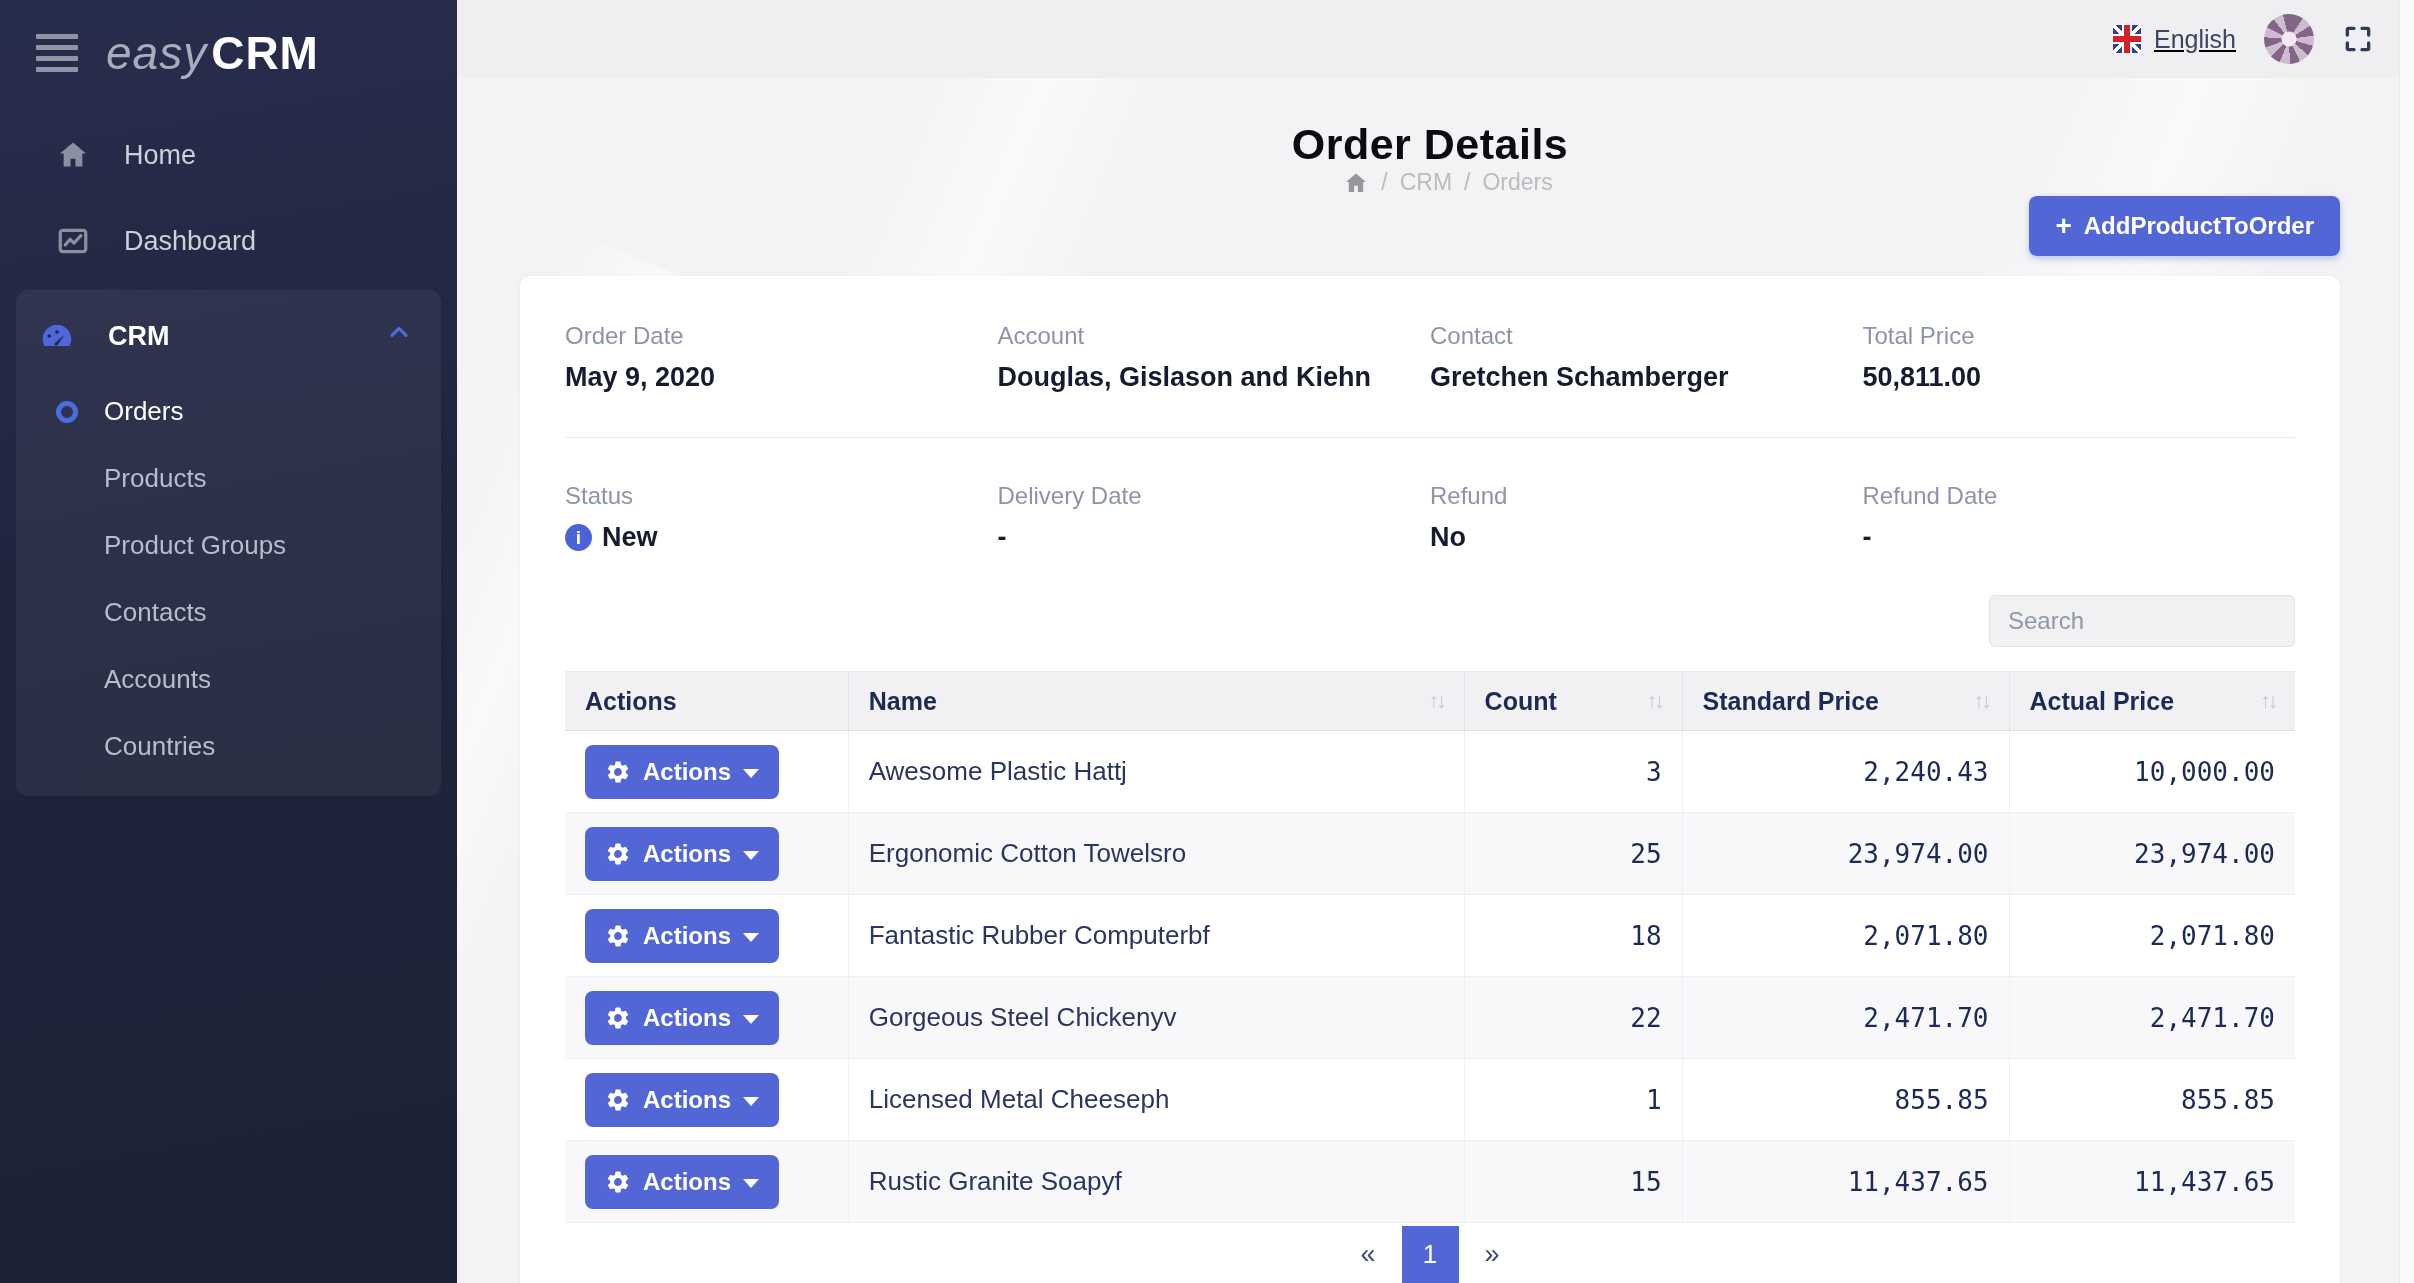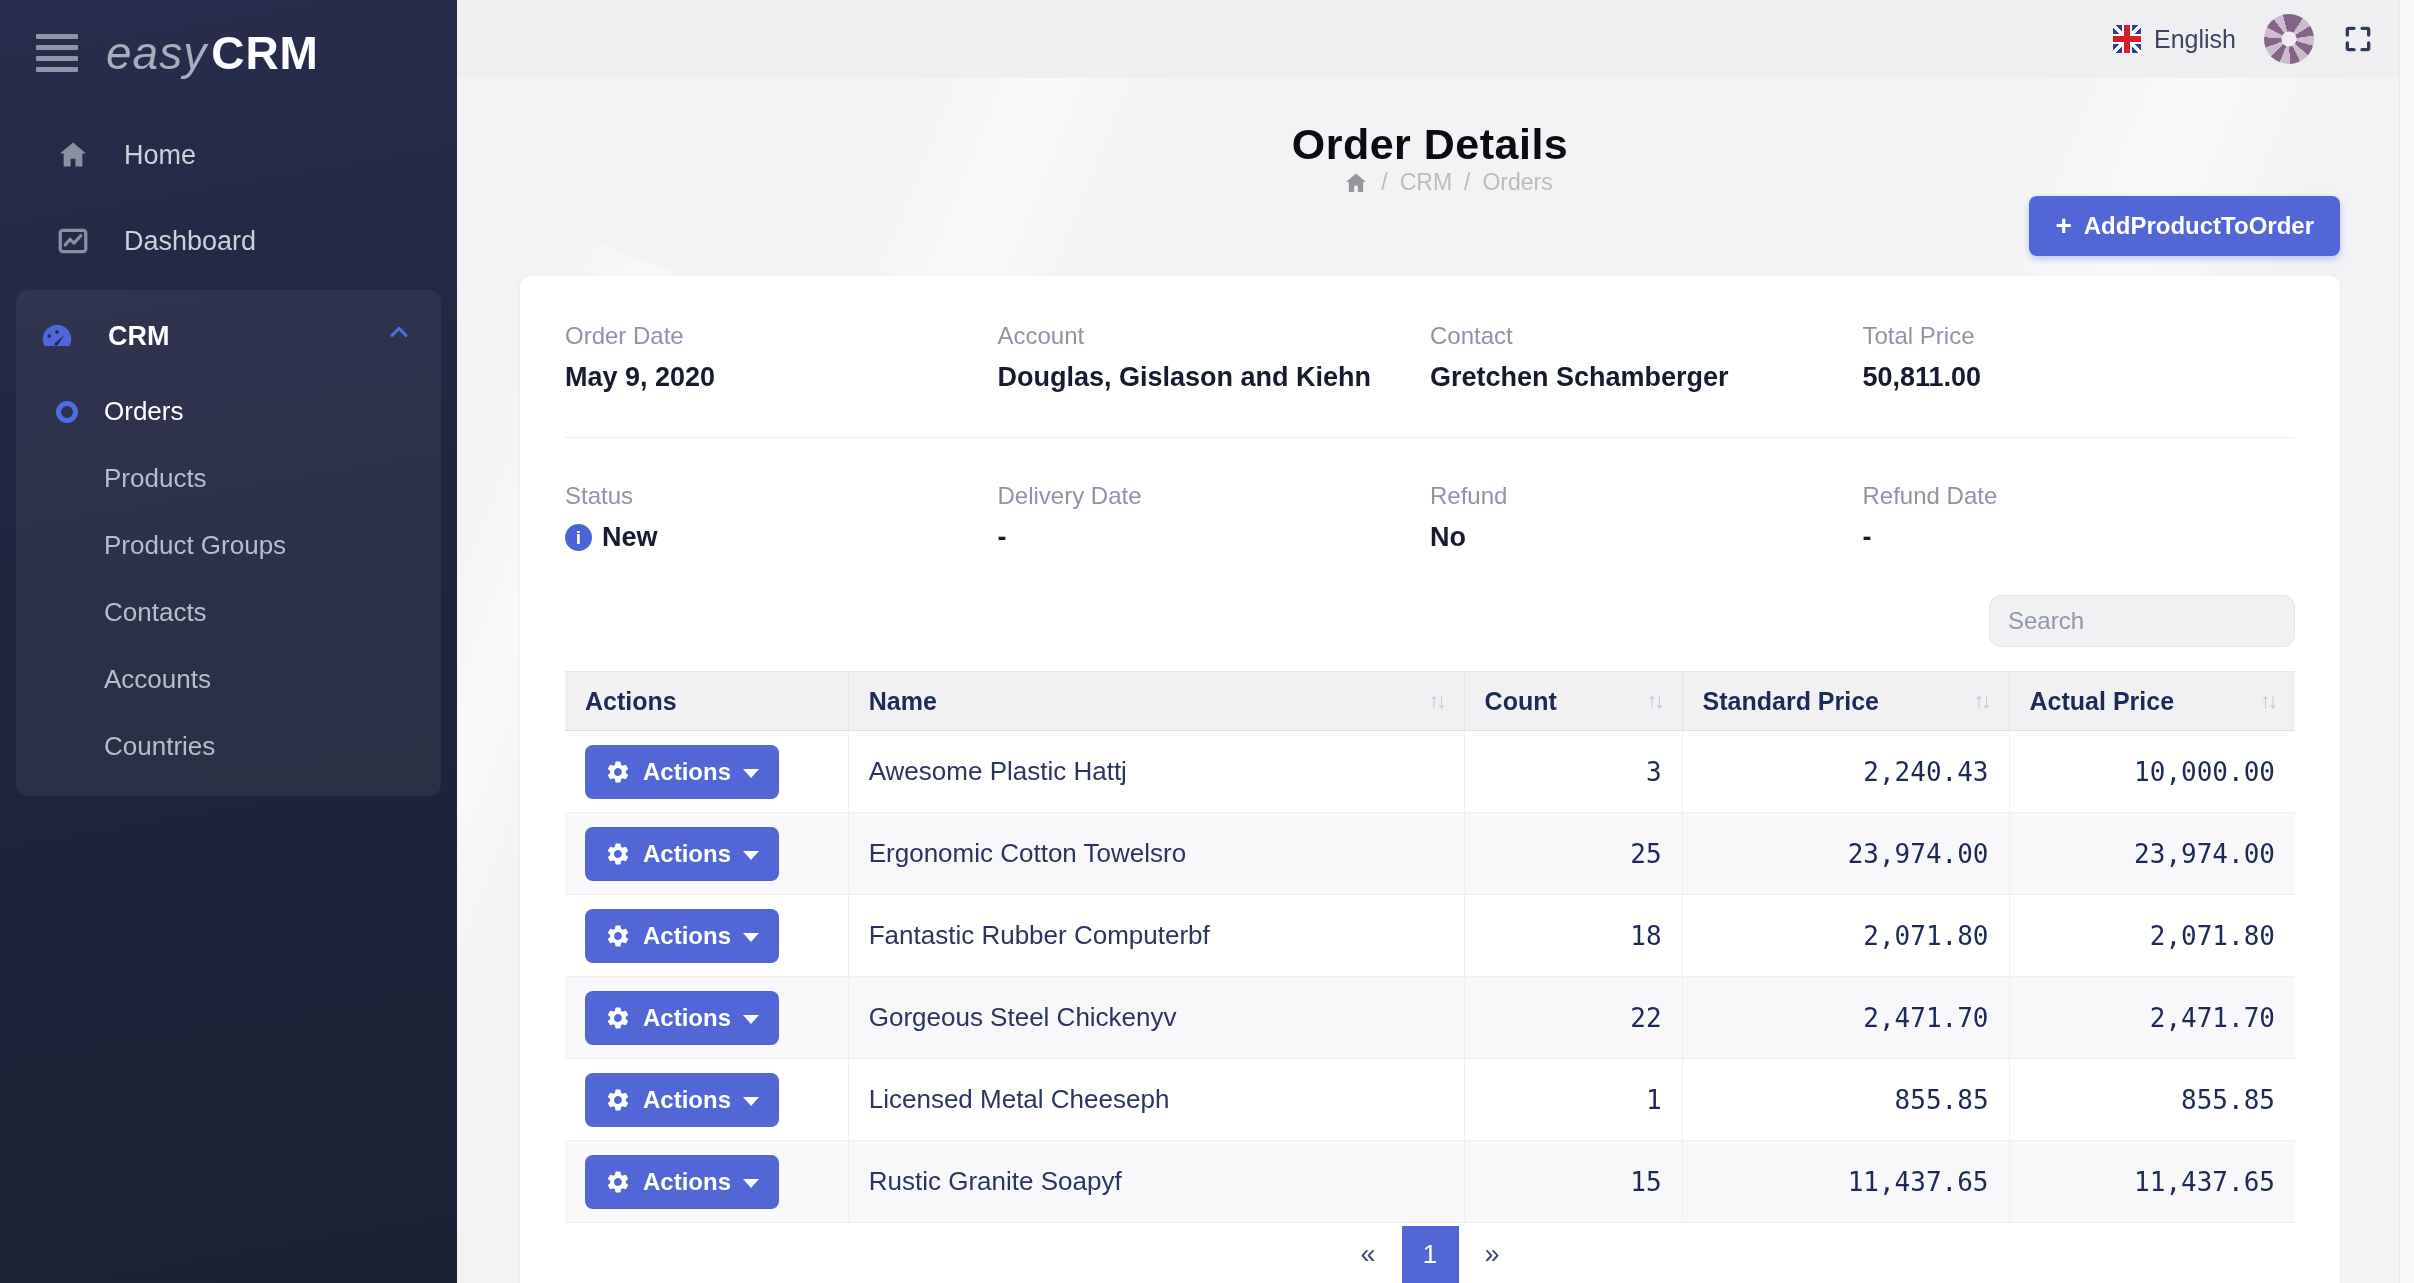--- a/index.html
+++ b/index.html
@@ -26,21 +26,21 @@
   .crm-group .nav-item .label{color:#fff;font-weight:600;}
   .chev{position:absolute;right:28px;top:50%;transform:translateY(-50%);}
   .sub-item{display:flex;align-items:center;gap:26px;padding:18px 24px 18px 40px;font-size:26px;color:#b7bdca;cursor:pointer;}
   .sub-item .bullet{width:22px;height:22px;border:5px solid #4a6ee0;border-radius:50%;box-sizing:border-box;flex:none;}
   .sub-item .bullet-ph{width:22px;flex:none;}
   .sub-item.active{color:#fff;}
   .admin{margin-top:18px;}
   
   .topbar{
     position:absolute;left:457px;top:0;width:1957px;height:78px;background:var(--topbar-bg,#efeff1);
-    display:flex;align-items:center;justify-content:flex-end;gap:28px;padding-right:40px;box-sizing:border-box;z-index:2;
+    display:flex;align-items:center;justify-content:flex-end;gap:28px;padding-right:40px;box-sizing:border-box;z-index:2;text-decoration:underline;
   }
   .lang{display:flex;align-items:center;gap:13px;color:#3c4462;font-size:25px;cursor:pointer;}
   .flag{
     width:28px;height:28px;border-radius:4px;flex:none;
     background:
       linear-gradient(90deg,transparent 41%,#d5202c 41% 59%,transparent 59%),
       linear-gradient(0deg,transparent 41%,#d5202c 41% 59%,transparent 59%),
       linear-gradient(90deg,transparent 32%,#fff 32% 68%,transparent 68%),
       linear-gradient(0deg,transparent 32%,#fff 32% 68%,transparent 68%),
       linear-gradient(45deg,transparent 45%,#fff 45% 55%,transparent 55%),
@@ -79,21 +79,21 @@
   .fgrid.row1{padding-bottom:44px;border-bottom:1px solid #ececef;}
   .fgrid.row2{padding-top:44px;padding-bottom:8px;}
   .flabel{color:#8d95a5;font-size:24px;margin-bottom:12px;}
   .fvalue{color:#161b30;font-size:27px;font-weight:700;display:flex;align-items:center;gap:10px;}
   .info-icon{
     width:27px;height:27px;border-radius:50%;background:var(--info,#4a64d8);color:#fff;flex:none;
     font-size:19px;font-weight:700;display:inline-flex;align-items:center;justify-content:center;
   }
   .search-row{display:flex;justify-content:flex-end;margin-top:34px;}
   .search-input{
-    width:306px;height:52px;background:#f1f1f3;border:1px solid #e3e3e8;border-radius:12px;
+    width:306px;height:52px;background:#f1f1f3;border:1px solid #e3e3e8;border-radius:6px;
     font-size:24px;color:#4a5568;padding:0 18px;box-sizing:border-box;font-family:inherit;
   }
   .search-input::placeholder{color:#8e98a8;}
   
   .table{margin-top:24px;border-top:1px solid #e8e8ed;}
   .thead{display:flex;background:#f1f1f4;border-bottom:1px solid #dfe0e6;}
   .th{
     height:58px;padding:0 20px;box-sizing:border-box;display:flex;align-items:center;justify-content:space-between;
     font-size:25px;font-weight:700;color:#1c2a55;border-right:1px solid #e4e5ea;cursor:pointer;
   }

